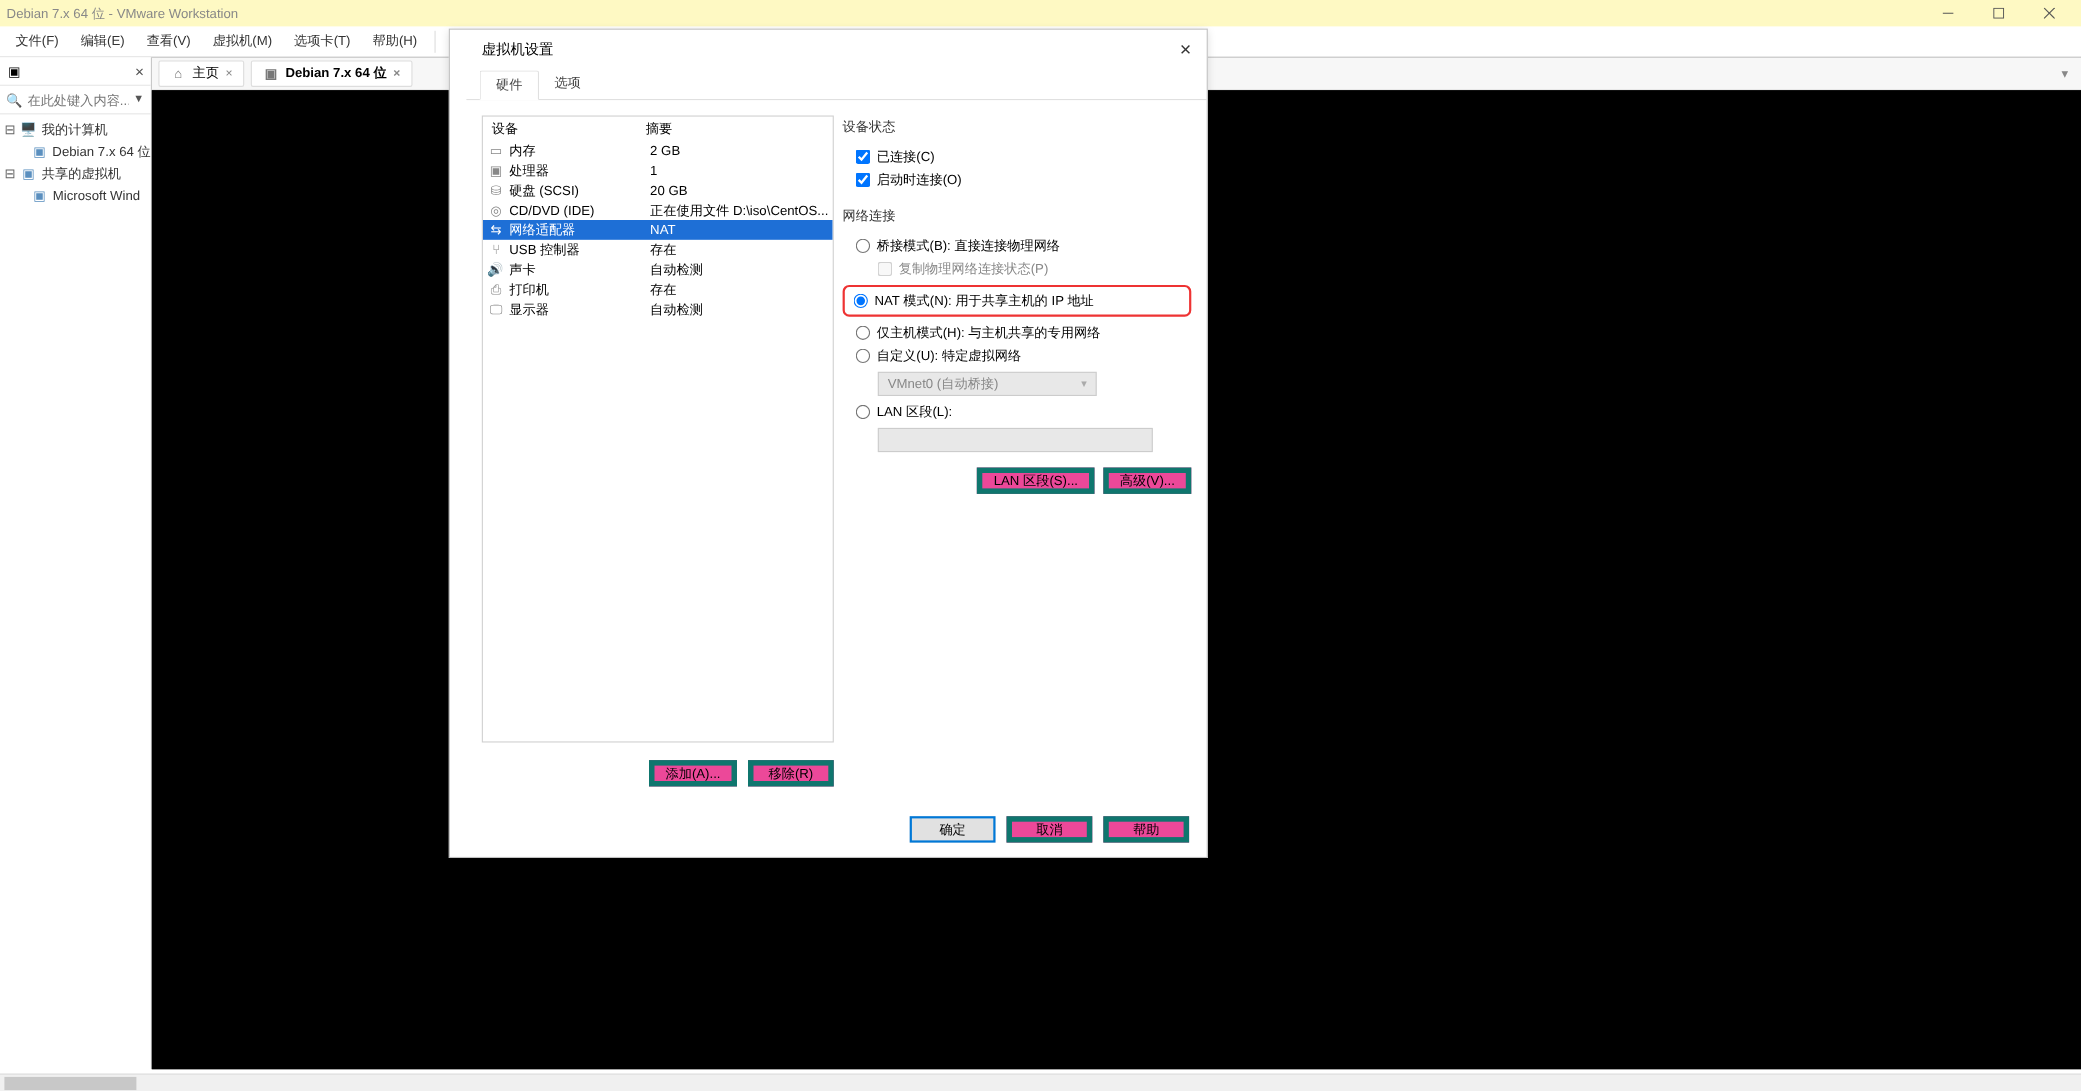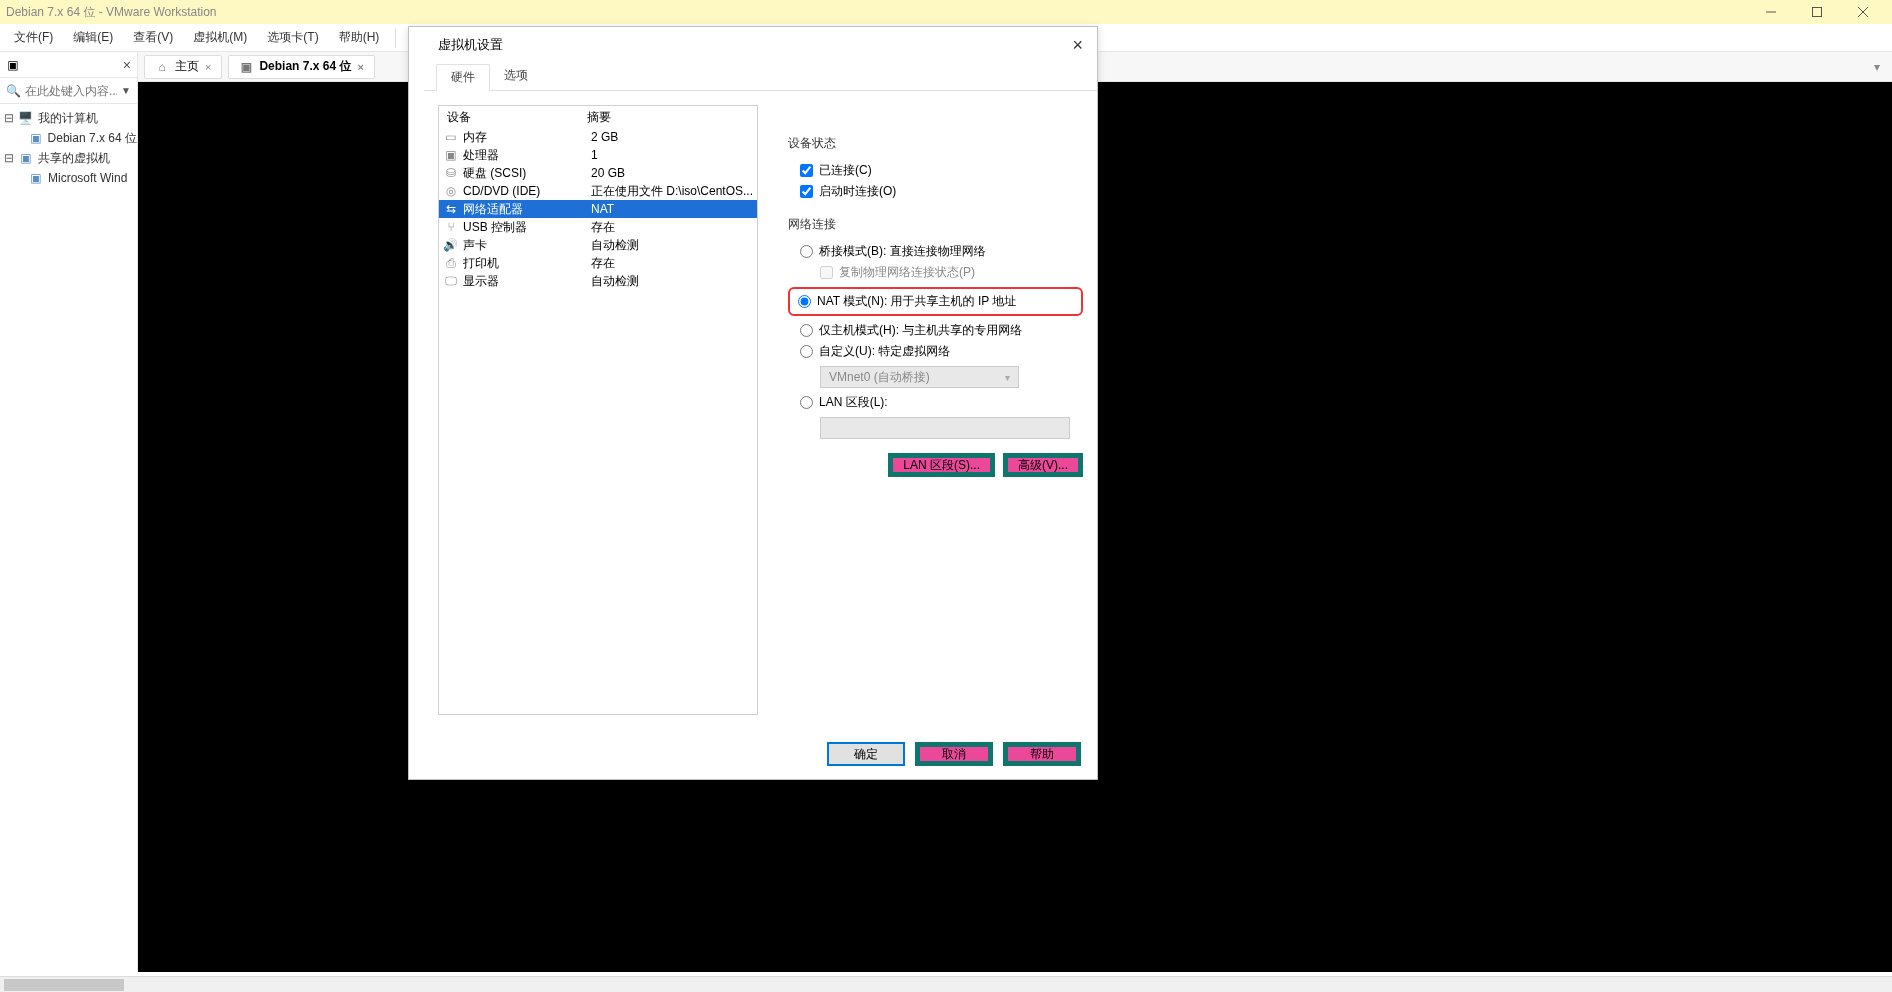--- a/index.html
+++ b/index.html
@@ -45,35 +45,35 @@
 .black { flex:1; background:#000; position: relative; }
 
 
 .dialog { position: absolute; left: 408px; top: 26px; width: 690px; height: 754px; background: #fff; border: 1px solid #c0c0c0; box-shadow: 0 2px 8px rgba(0,0,0,0.15); padding-left: 15px; }
 .dlg-title { height: 36px; display:flex; align-items:center; padding:0 14px; }
 .dlg-title .t { font-size: 13px; }
 .dlg-title .x { margin-left:auto; font-size:18px; color:#333; }
 .dlg-tabs { height: 28px; border-bottom: 1px solid #e0e0e0; display:flex; padding-left: 12px; }
 .dlg-tab { padding: 4px 14px 0 14px; color: #444; }
 .dlg-tab.active { border: 1px solid #e0e0e0; border-bottom: 1px solid #fff; border-radius: 2px 2px 0 0; position: relative; top: 1px; background:#fff; }
-.dlg-body { display:flex; padding: 14px; gap: 30px; height: calc(100% - 36px - 28px - 50px); }
+.dlg-body { display:flex; padding: 14px; gap: 8px; height: calc(100% - 36px - 28px - 50px); }
 .dev-panel { width: 320px; border: 1px solid #d0d0d0; display:flex; flex-direction:column; }
 .dev-head { height: 22px; display:flex; align-items:center; padding: 0 8px; }
 .dev-head .c1 { width: 140px; }
 .dev-list { flex:1; overflow:auto; }
 .dev-row { height: 18px; display:flex; align-items:center; padding: 0 4px; gap:4px; }
 .dev-row .dicon { width:16px; height:14px; display:flex; align-items:center; justify-content:center; color:#888; }
 .dev-row .c1 { width: 124px; white-space:nowrap; overflow:hidden; }
 .dev-row .c2 { flex:1; white-space:nowrap; overflow:hidden; }
 .dev-row.sel { background: #1e6fd6; color: #fff; }
 .dev-row.sel .dicon { color:#fff; }
 .dev-btns { display:flex; justify-content:flex-end; gap: 10px; margin-top: 16px; }
 .wbtn { min-width: 78px; height: 24px; border: 5px solid #0f766e; background: #ec4899; display:flex; align-items:center; justify-content:center; padding: 0 10px; font-size:12px; }
 
-.right-panel { flex:1;margin-top:28px; }
+.right-panel { flex:1; }
 .group-title { font-size: 12px; margin: 2px 0 8px 0; color:#333; }
 .chk-row, .rad-row { display:flex; align-items:center; gap:6px; padding: 2px 0 2px 12px; }
 .chk-row input, .rad-row input { width: 13px; height: 13px; }
 .chk-row label, .rad-row label { }
 .rad-row.sub { padding-left: 32px; color: #888; }
 .rad-row.disabled label { color: #888; }
 .sub-select { margin: 4px 0 4px 32px; width: 199px; height: 22px; background: #e8e8e8; border:1px solid #ccc; color:#888; display:flex; align-items:center; padding:0 8px; }
 .sub-select .arr { margin-left:auto; color:#aaa; font-size:10px; }
 .sub-input { margin: 4px 0 4px 32px; width: 250px; height: 22px; background: #e8e8e8; border:1px solid #ccc; }
 .rbtns { display:flex; justify-content:flex-end; gap: 8px; margin-top: 14px; }
@@ -241,20 +241,24 @@
               <span class="c1">打印机</span>
               <span class="c2">存在</span>
             </div>
             <div class="dev-row">
               <span class="dicon">🖵</span>
               <span class="c1">显示器</span>
               <span class="c2">自动检测</span>
             </div>
           </div>
       </div>
+      <div class="dev-btns">
+        <div class="wbtn">添加(A)...</div>
+        <div class="wbtn">移除(R)</div>
+      </div>
     </div>
 
     <div class="right-panel">
       <div class="group-title">设备状态</div>
       <div class="chk-row">
         <input type="checkbox" checked="" style="">
         <label>已连接(C)</label>
       </div>
       <div class="chk-row">
         <input type="checkbox" checked="" style="">

